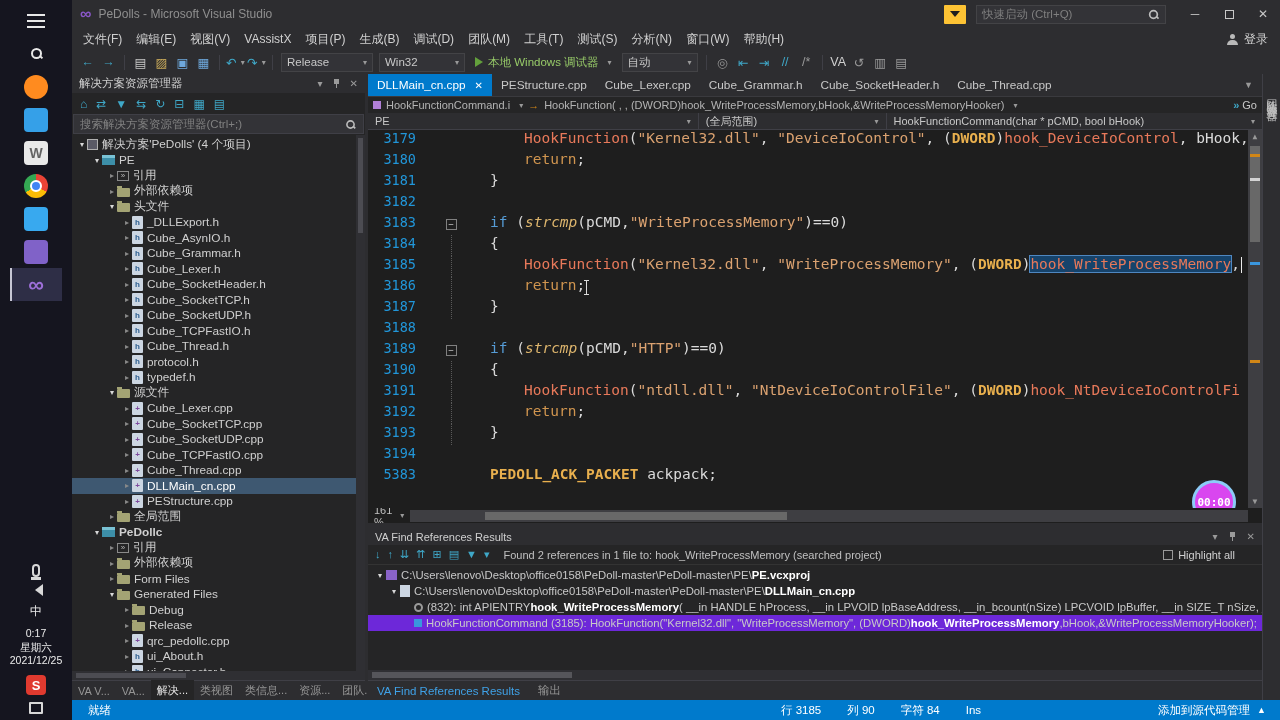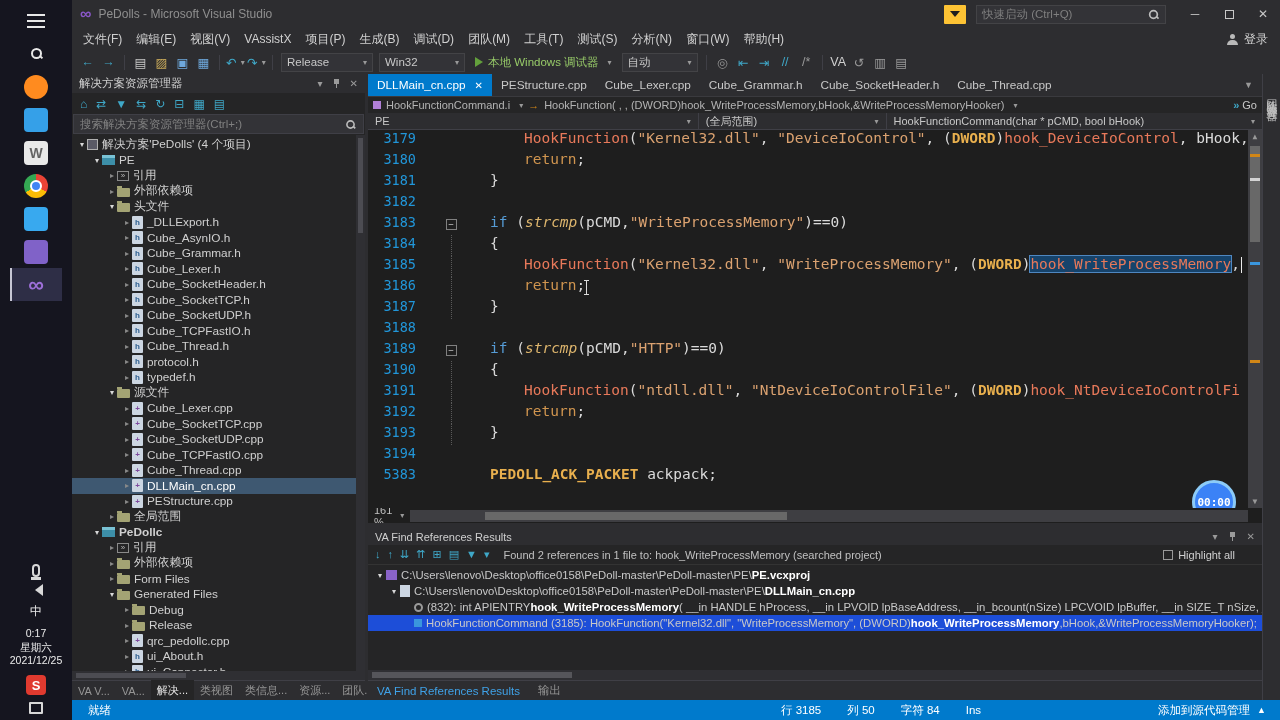--- a/index.html
+++ b/index.html
@@ -122,39 +122,39 @@
 .tk-pl{color:#dadada}.tk-kw{color:#569cd6}.tk-kw2{color:#d0954f}.tk-fn{color:#e8795a}
 .tk-str{color:#dba270}.tk-ty{color:#e9b04e;font-weight:bold}.tk-it{color:#ddb56d;font-style:italic}
 .tk-sel{background:#16436b;box-shadow:0 0 0 1px #4f87c0}
 .caret-i{display:inline-block;width:1px;height:16px;background:#ececec;vertical-align:middle;margin-left:1px}
 .ibeam{position:absolute;left:218px;top:151px;width:1px;height:13px;background:#dcdcdc}
 .ibeam::before,.ibeam::after{content:"";position:absolute;left:-2px;width:5px;height:1px;background:#dcdcdc}
 .ibeam::before{top:-1px}.ibeam::after{bottom:-1px}
 .vscroll{position:absolute;right:0;top:0;bottom:0;width:14px;background:#3e3e42;font-size:8px;color:#999;text-align:center}
 .vthumb{position:absolute;left:2px;right:2px;top:16px;height:96px;background:#686868}
 .mk{position:absolute;left:2px;right:2px;height:3px}
-.timer{position:absolute;right:26px;bottom:-16px;width:44px;height:44px;border-radius:50%;background:#3b82f6;border:3px solid #8ccbf7;color:#fff;display:flex;align-items:center;justify-content:center;font-size:11px;font-weight:bold;z-index:9}
+.timer{position:absolute;right:26px;bottom:-16px;width:44px;height:44px;border-radius:50%;background:#d946ef;border:3px solid #8ccbf7;color:#fff;display:flex;align-items:center;justify-content:center;font-size:11px;font-weight:bold;z-index:9}
 .hscrollrow{height:15px;background:#1e1e1e;display:flex;align-items:center;flex:none}
 .zoom{width:42px;display:flex;align-items:center;padding:0 6px;font-size:11px;color:#c0c0c0;gap:4px;flex:none}
 .htrack{flex:1;height:12px;background:#3e3e42;position:relative;margin-right:14px}
 .hthumb{position:absolute;left:9%;width:36%;top:2px;bottom:2px;background:#686868}
 .splitv{height:5px;background:#2d2d30;flex:none}
 
 
 .respanel{height:152px;display:flex;flex-direction:column;background:#252526;flex:none}
 .res-head{height:17px;display:flex;align-items:center;padding:0 7px;background:#2d2d30;color:#d0d0d0;font-size:11px;flex:none}
 .res-head .ri{margin-left:auto;display:flex;gap:10px;color:#999;font-size:10px;align-items:center}
 .res-tools{height:20px;display:flex;align-items:center;gap:6px;padding:0 7px;border-bottom:1px solid #333;font-size:11px;color:#b0b0b0;flex:none}
 .rticon{color:#3fa8c8;font-size:11px}
 .res-status{color:#c0c0c0;margin-left:8px;white-space:nowrap}
 .hl-all{margin-left:auto;display:flex;align-items:center;gap:5px;color:#d0d0d0;padding-right:20px;flex:none}
 .cb{width:10px;height:10px;border:1px solid #9a9a9a}
 .res-rows{flex:1;overflow:hidden;font-size:11.3px;color:#c8c8c8;padding-top:2px}
 .rrow{height:16px;display:flex;align-items:center;white-space:nowrap}
-.rrow.sel{background:#1d4ed8}
+.rrow.sel{background:#6d28d9}
 .rarrow{width:12px;text-align:center;font-size:8px;color:#d8d8d8;flex:none}
 .rico{flex:none;margin-right:4px;display:inline-flex}
 .ri-proj{width:11px;height:10px;background:#8a63c8}
 .ri-cpp{width:10px;height:12px;background:#ccd6e2}
 .ri-def{width:9px;height:9px;border:2px solid #9a9a9a;border-radius:50%}
 .ri-ref{width:8px;height:8px;background:#3a96dd}
 .rrow .b{color:#fff}
 .res-hscroll{height:10px;background:#2f2f33;position:relative;flex:none}
 .res-hscroll i{position:absolute;left:4px;top:2px;width:200px;height:6px;background:#55555a}
 .paneltabs{height:20px;display:flex;background:#2d2d30;border-top:1px solid #3f3f46;font-size:11.5px;align-items:center;flex:none}
@@ -672,21 +672,21 @@
 
       <aside id="rstrip">
           <span class="vtab">团队资源管理器</span>
         </aside>
     </div>
 
     <footer id="statusbar">
       <span>就绪</span>
       <span class="st-right">
         <span class="st-f">行 3185</span>
-        <span class="st-f">列 50</span>
+        <span class="st-f">列 90</span>
         <span class="st-f">字符 84</span>
         <span class="st-f">Ins</span>
         <span class="scm">
           <span>添加到源代码管理</span>
           <span style="font-size:9px">▲</span>
         </span>
       </span>
     </footer>
   </div>
 </div>

